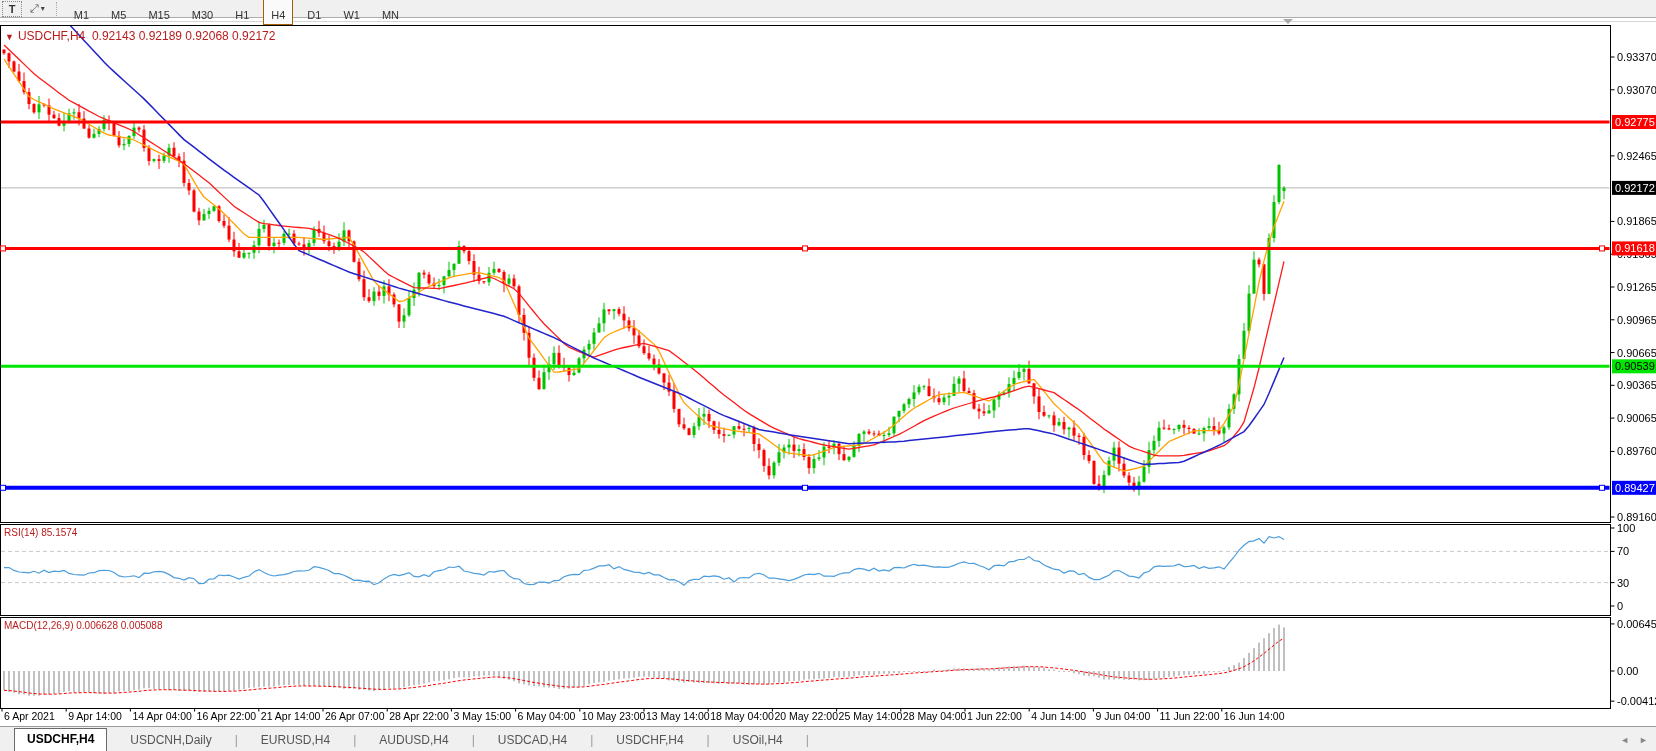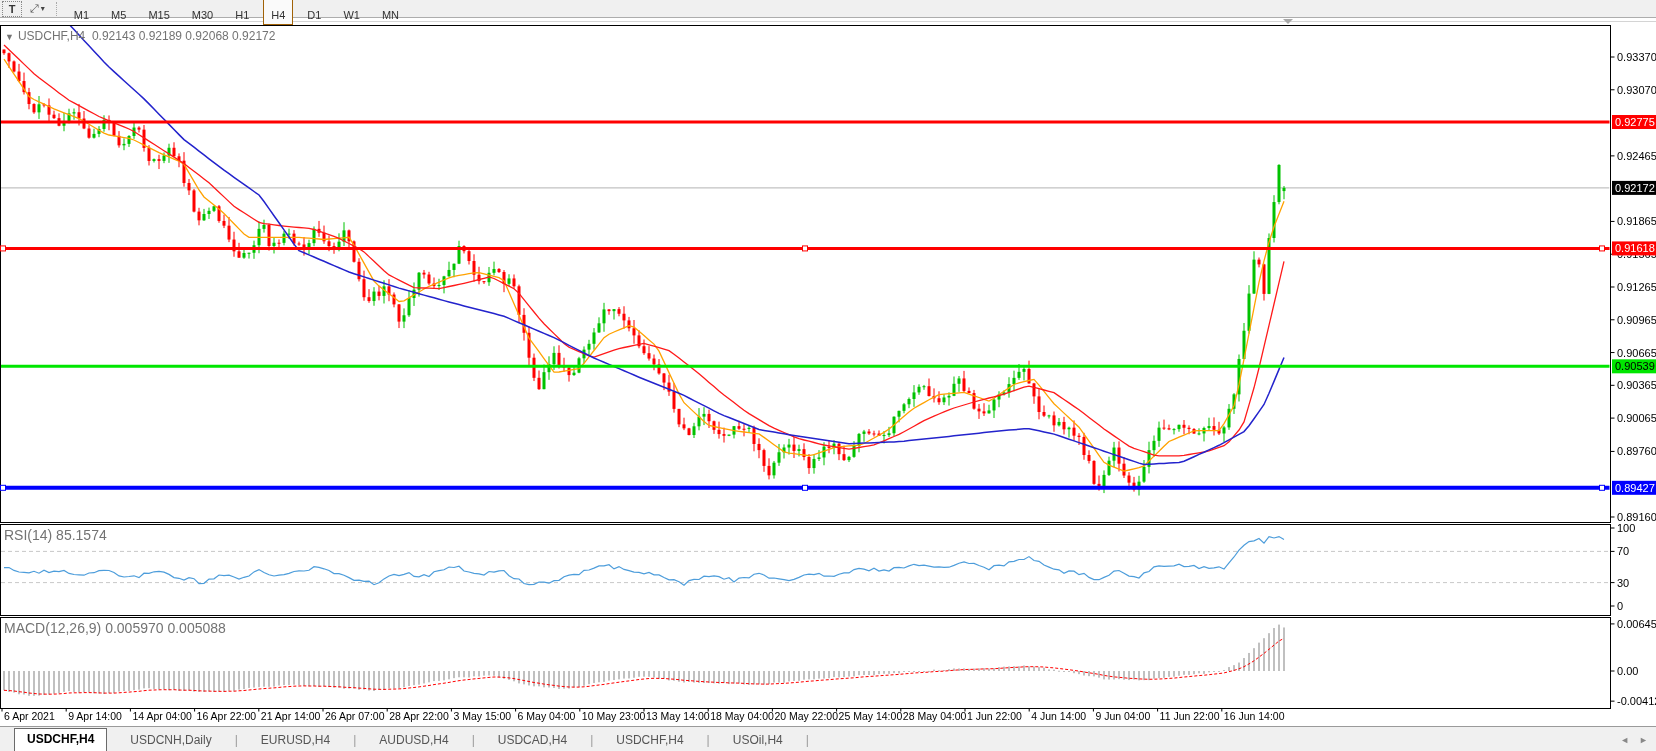--- a/index.html
+++ b/index.html
@@ -8,24 +8,24 @@
   svg{font-family:"Liberation Sans",sans-serif;}
   .toolbar{position:absolute;top:0;left:0;width:1656px;height:18px;background:#f0f0f0;
            border-bottom:1px solid #adadad;display:flex;align-items:center;gap:1px;
            padding-left:2px;box-sizing:border-box;font-size:11px;color:#222;}
   .tbtn{height:16px;line-height:13px;padding:15px 7px;background:transparent;border:1px solid transparent;
         font-size:11px;color:#333;font-family:inherit;cursor:default;}
   .tbtn.active{background:#fafafa;border:1px solid #a16207;}
   .tool-t{border:1px dotted #888;width:20px;padding:1px 0;text-align:center;font-weight:bold;margin-right:2px;}
   .tool-arrows{display:flex;align-items:center;gap:2px;border:1px solid transparent;padding:0 4px;color:#555;}
   .vsep{width:1px;height:14px;border-left:1px dotted #aaa;margin:0 7px 0 5px;}
-  .overlay{position:absolute;color:#737373;white-space:pre;}
+  .overlay{position:absolute;color:#b91c1c;white-space:pre;}
   .title-ov{top:29px;left:5px;font-size:12px;}
   .title-ov .dd{font-size:9px;margin-right:4px;}
-  .ind-ov{font-size:14px;left:4px;}
+  .ind-ov{font-size:10px;left:4px;}
   .tabbar{position:absolute;left:0;top:726px;width:1656px;height:25px;background:#f0f0f0;
           border-top:1px solid #9a9a9a;display:flex;align-items:flex-end;padding-left:14px;
           box-sizing:border-box;font-size:12px;color:#555;}
   .tab{padding:3px 23px 4px;cursor:default;}
   .tab.active{background:#fff;border:1px solid #6a6a6a;border-bottom:none;color:#000;
               font-weight:bold;padding:3px 12px 5px;}
   .tabsep{color:#999;padding:0 0 4px;}
   .tabnav{position:absolute;right:8px;top:735px;color:#888;font-size:9px;display:flex;gap:10px;}
 </style>
 </head>
@@ -951,21 +951,21 @@
       <line x1="1157.6000000000001" y1="708.5" x2="1157.6000000000001" y2="711.5" stroke="#000"></line>
       <text x="1159.6000000000001" y="720" font-size="10.5" fill="#000">11 Jun 22:00</text>
       <line x1="1221.8" y1="708.5" x2="1221.8" y2="711.5" stroke="#000"></line>
       <text x="1223.8" y="720" font-size="10.5" fill="#000">16 Jun 14:00</text>
     </g>
   </svg>
 
 
 <div class="overlay title-ov"><span class="dd">▼</span><span>USDCHF,H4</span><span>  </span><span>0.92143 0.92189 0.92068 0.92172</span></div>
 <div class="overlay ind-ov" style="top:527px;">RSI(14) 85.1574</div>
-<div class="overlay ind-ov" style="top:620px;">MACD(12,26,9) 0.005970 0.005088</div>
+<div class="overlay ind-ov" style="top:620px;">MACD(12,26,9) 0.006628 0.005088</div>
 
 
 <div class="tabbar" id="tabbar">
     <div class="tab active">USDCHF,H4</div>
     <div class="tab">USDCNH,Daily</div>
     <span class="tabsep">|</span>
     <div class="tab">EURUSD,H4</div>
     <span class="tabsep">|</span>
     <div class="tab">AUDUSD,H4</div>
     <span class="tabsep">|</span>

